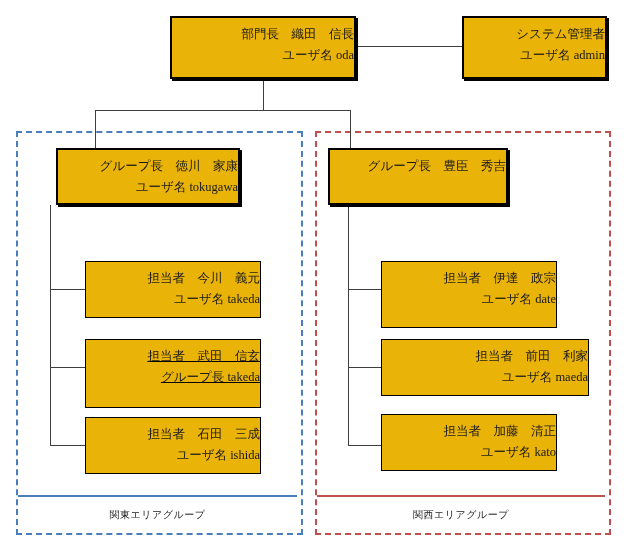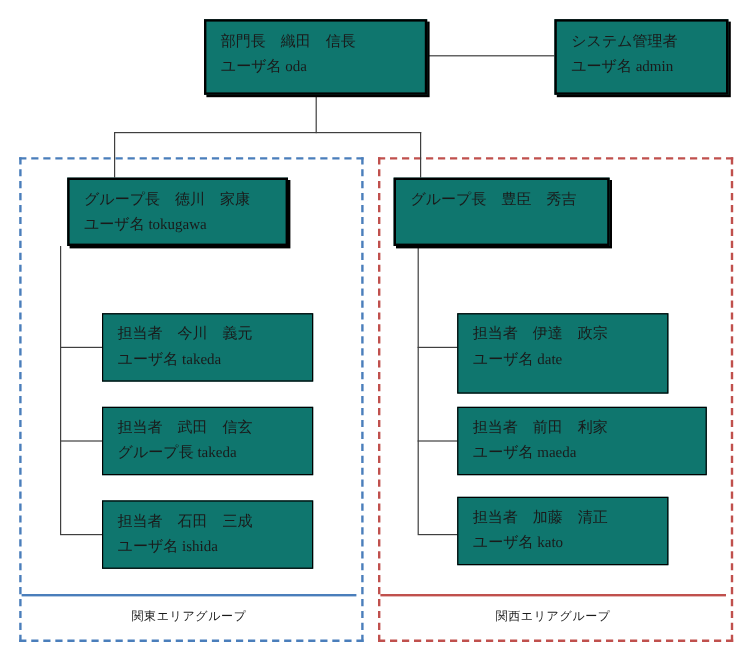--- a/index.html
+++ b/index.html
@@ -50,25 +50,26 @@
     font-size: 10px;
     line-height: 30px;
     letter-spacing: 0.5px;
     color: #1a1a1a;
     white-space: nowrap;
   }
 
   
   .box {
     position: absolute;
-    background: #0f766e;
+    background: #eab308;
     border: 2px solid #000000;
     box-sizing: border-box;
     padding: 6px 0 0 12px;
     box-shadow: 2px 2px 0 #000000;
+    text-align: right;
   }
   .box .l1, .box .l2 {
     font-size: 12.5px;
     line-height: 21px;
     white-space: nowrap;
     color: #1a1a1a;
   }
   .box.thin {
     border-width: 1px;
     box-shadow: none;
@@ -122,21 +123,21 @@
 
   <div class="box" style="left:328px; top:148px; width:180px; height:57px;">
     <div class="l1">グループ長　豊臣　秀吉</div>
   </div>
 
   <div class="box thin" style="left:85px; top:261px; width:176px; height:57px;">
     <div class="l1">担当者　今川　義元</div>
     <div class="l2">ユーザ名 takeda</div>
   </div>
 
-  <div class="box thin" style="left:85px; top:339px; width:176px; height:57px;">
+  <div class="box thin" style="left:85px; top:339px; width:176px; height:69px;text-decoration:underline;">
     <div class="l1">担当者　武田　信玄</div>
     <div class="l2">グループ長 takeda</div>
   </div>
 
   <div class="box thin" style="left:85px; top:417px; width:176px; height:57px;">
     <div class="l1">担当者　石田　三成</div>
     <div class="l2">ユーザ名 ishida</div>
   </div>
 
   <div class="box thin" style="left:381px; top:261px; width:176px; height:67px;">

